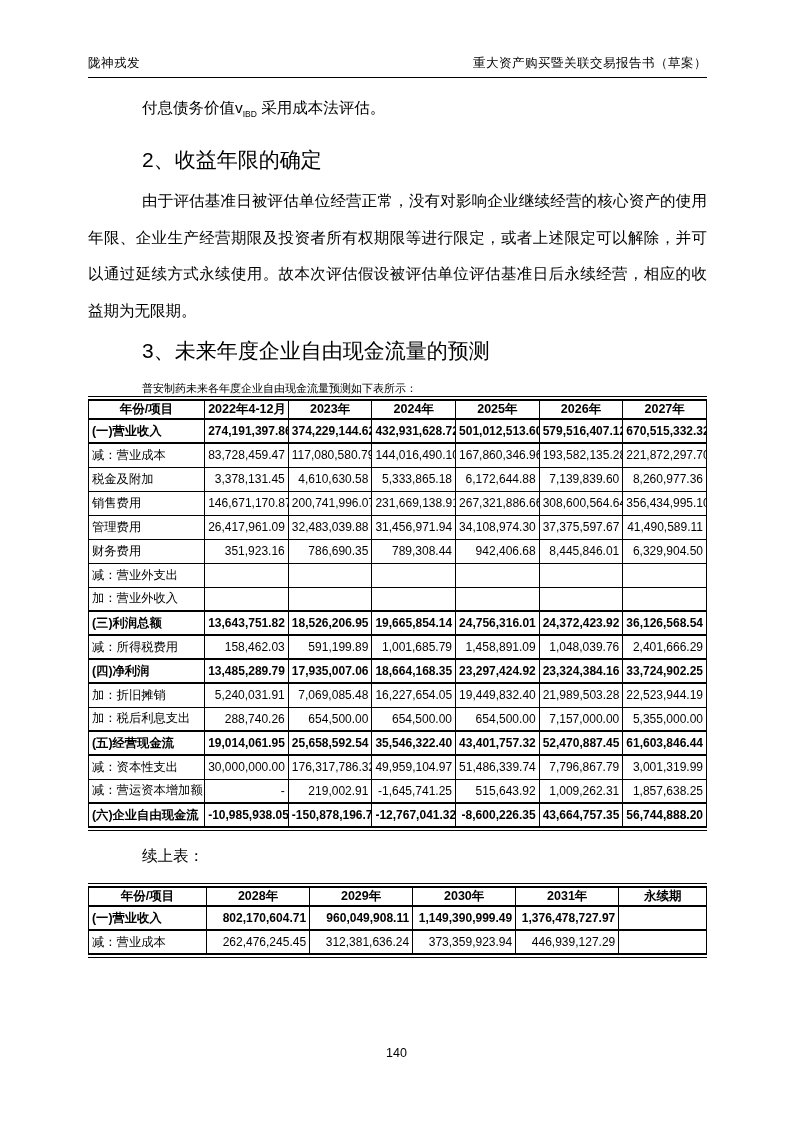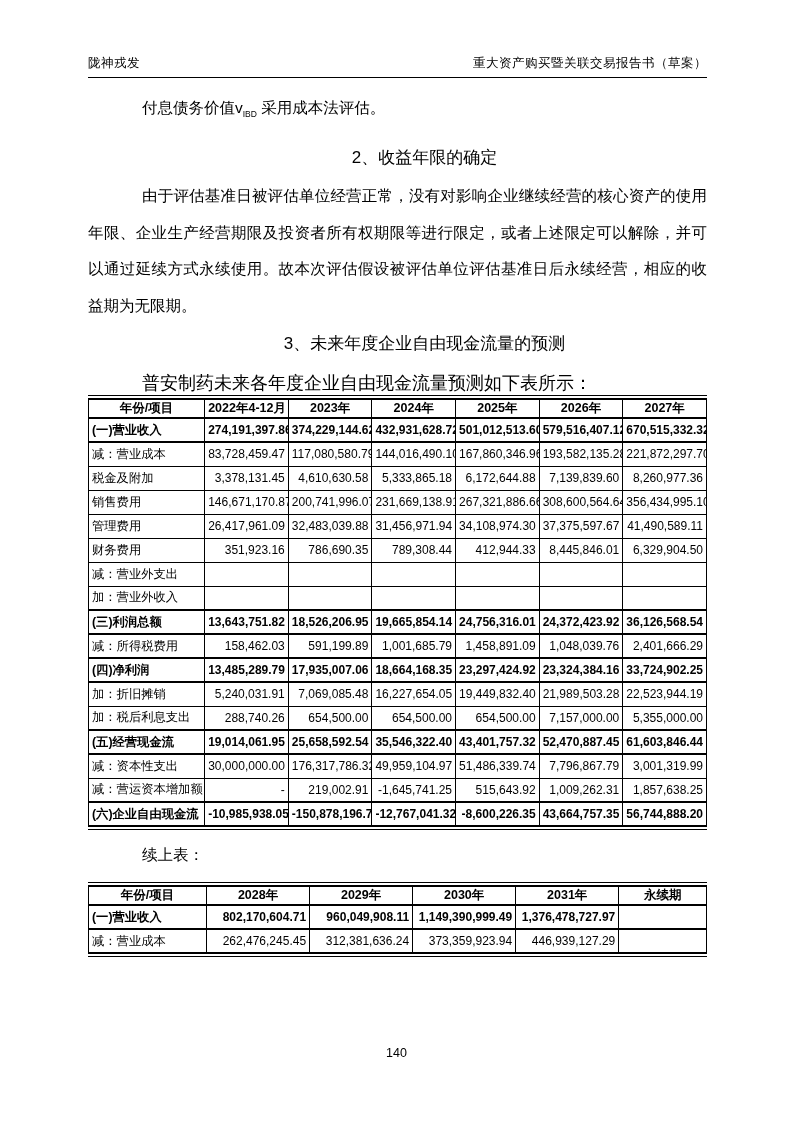--- a/index.html
+++ b/index.html
@@ -13,23 +13,23 @@
     font-family:Liberation Sans, sans-serif;
     overflow:hidden;
   }
   .doc-header {
     display:flex; justify-content:space-between; align-items:flex-end;
     font-size:12.5px; letter-spacing:.5px;
     padding-bottom:5px; border-bottom:1.8px solid #000;
   }
   .p-first { font-size:15.5px; margin:20px 0 0; text-indent:54px; }
   .p-first sub { font-size:8.5px; letter-spacing:0; }
-  .h-num   { font-size:17px; font-weight:normal; margin:27px 0 0; text-indent:54px;text-align:center; }
+  .h-num   { font-size:21px; font-weight:normal; margin:27px 0 0; text-indent:54px; }
   .p-body  { font-size:15.5px; line-height:36.5px; text-align:justify; margin:9px 0 0; text-indent:54px; }
-  .p-intro { font-size:18px; margin:16px 0 0; text-indent:54px; }
+  .p-intro { font-size:11px; margin:16px 0 0; text-indent:54px; }
   .unit    { font-size:12.5px; text-align:right; margin:15px 2px 2px 0; }
   .continued { font-size:15.5px; margin:15px 0 16px; text-indent:54px; }
 
   .dbl-top    { border-top:1px solid #000; margin-bottom:2px; }
   .dbl-bottom { border-top:1px solid #000; margin-top:2px; }
 
   table.fin { width:100%; border-collapse:collapse; table-layout:fixed;
               border-top:2.5px solid #000; border-bottom:2.5px solid #000; }
   table.fin th, table.fin td {
     border:1px solid #000; padding:0 3px;
@@ -126,21 +126,21 @@
             <td class="val">31,456,971.94</td>
             <td class="val">34,108,974.30</td>
             <td class="val">37,375,597.67</td>
             <td class="val">41,490,589.11</td>
           </tr>
           <tr>
             <td class="lbl">财务费用</td>
             <td class="val">351,923.16</td>
             <td class="val">786,690.35</td>
             <td class="val">789,308.44</td>
-            <td class="val">412,944.33</td>
+            <td class="val">942,406.68</td>
             <td class="val">8,445,846.01</td>
             <td class="val">6,329,904.50</td>
           </tr>
           <tr>
             <td class="lbl">减：营业外支出</td>
             <td class="val"></td>
             <td class="val"></td>
             <td class="val"></td>
             <td class="val"></td>
             <td class="val"></td>

